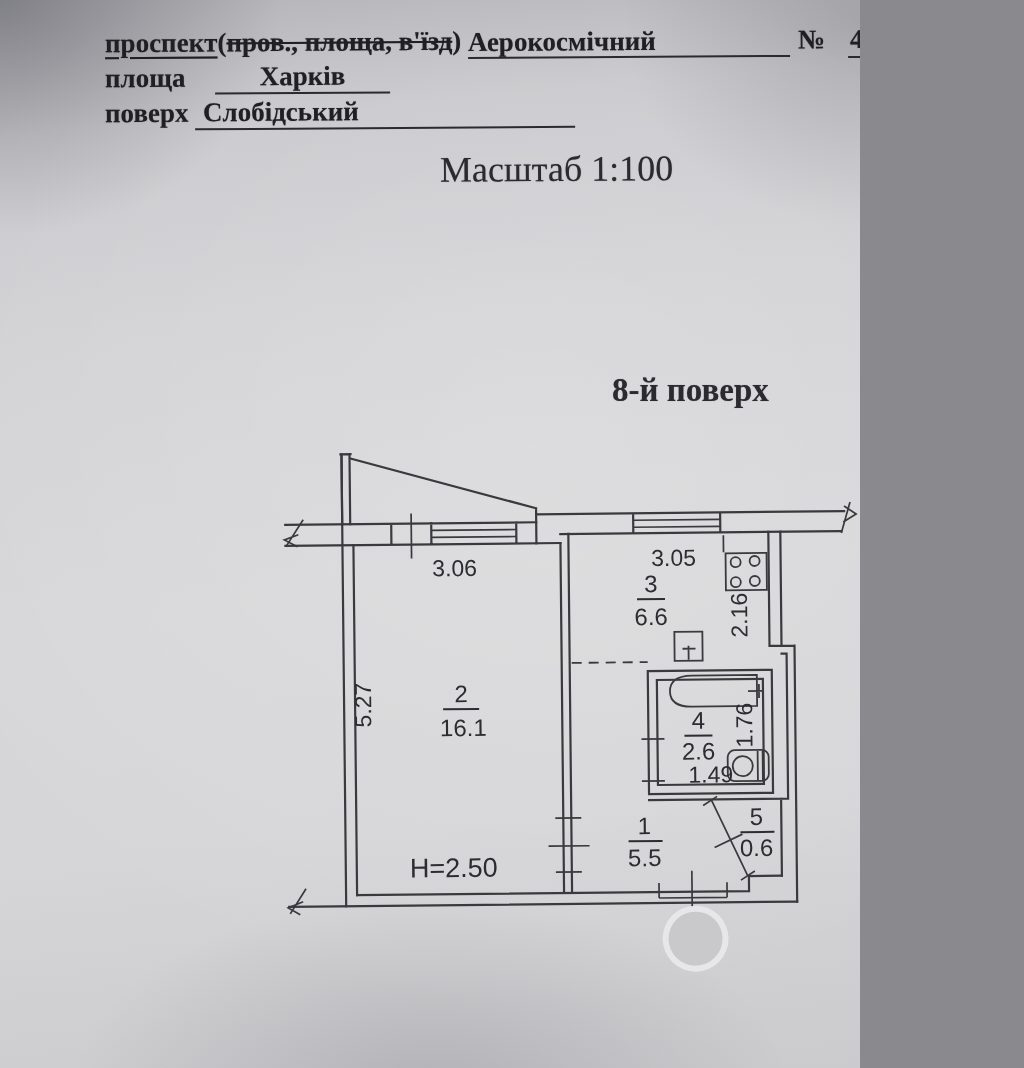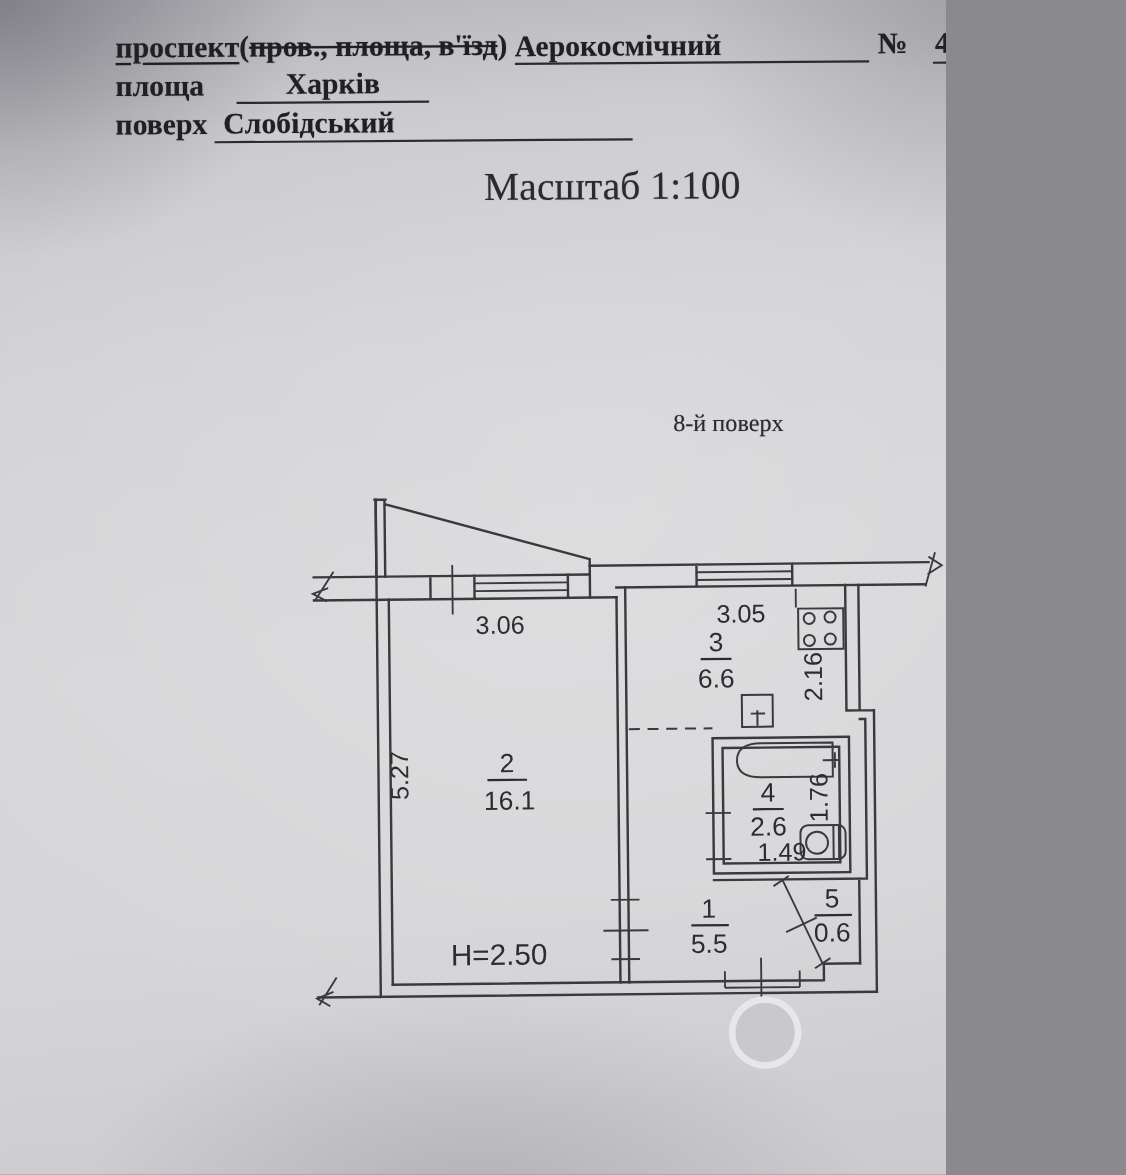--- a/index.html
+++ b/index.html
@@ -21,21 +21,21 @@
   .street-value{position:absolute;left:468px;top:26px;width:322px;font-weight:700;font-size:27px;
                 line-height:30px;}
   .num-wrap{position:absolute;left:798px;top:23px;font-weight:700;font-size:27px;}
   .num-val{display:inline-block;border-bottom:2px solid #2a2a2f;padding:0 6px 1px 2px;margin-left:16px;}
   .city-value{position:absolute;left:215px;top:60px;width:175px;text-align:center;
               font-weight:700;font-size:27px;line-height:32px;}
   .district-value{position:absolute;left:195px;top:95px;width:380px;padding-left:8px;
               font-weight:700;font-size:27px;line-height:32px;box-sizing:border-box;}
   .scale-line{position:absolute;left:440px;top:148px;font-size:36px;font-weight:400;
               color:#2a2a2f;text-shadow:0 0 1px rgba(30,30,40,.4);transform:rotate(-0.4deg);}
-  .floor-line{position:absolute;left:612px;top:372px;font-size:22px;font-weight:400;
+  .floor-line{position:absolute;left:612px;top:372px;font-size:33px;font-weight:700;
               color:#2a2a2f;text-shadow:0 0 1px rgba(30,30,40,.4);}
   svg.plan{position:absolute;left:0;top:0;transform:rotate(-0.6deg);transform-origin:55% 65%;}
   svg.plan .w{stroke:#3a3a3e;stroke-width:2.2;fill:none;stroke-linecap:square;}
   svg.plan .t{stroke:#3a3a3e;stroke-width:1.7;fill:none;}
   svg.plan .fx{stroke:#3a3a3e;stroke-width:1.8;fill:none;}
   svg.plan .dash{stroke:#3a3a3e;stroke-width:1.8;fill:none;stroke-dasharray:10 7;}
   svg.plan text{font-family:"Liberation Sans",sans-serif;fill:#2c2c31;}
   .dim{font-size:23px;}
   .rnum{font-size:24px;}
   .rarea{font-size:24px;}

